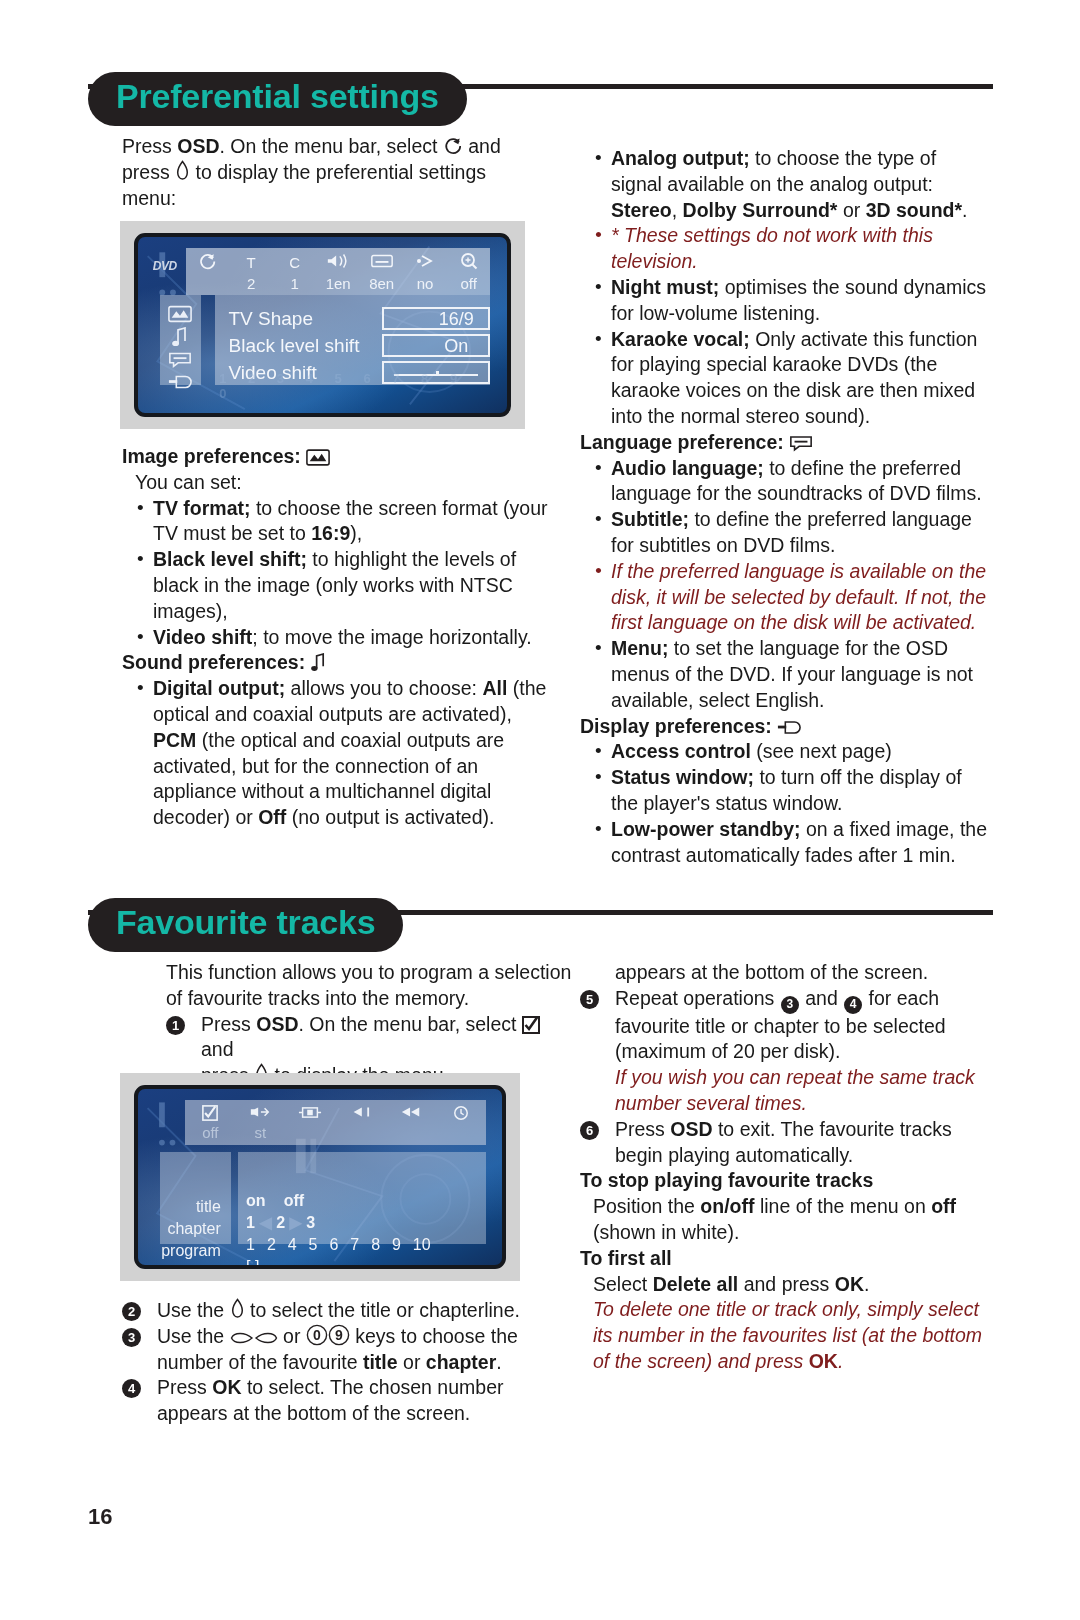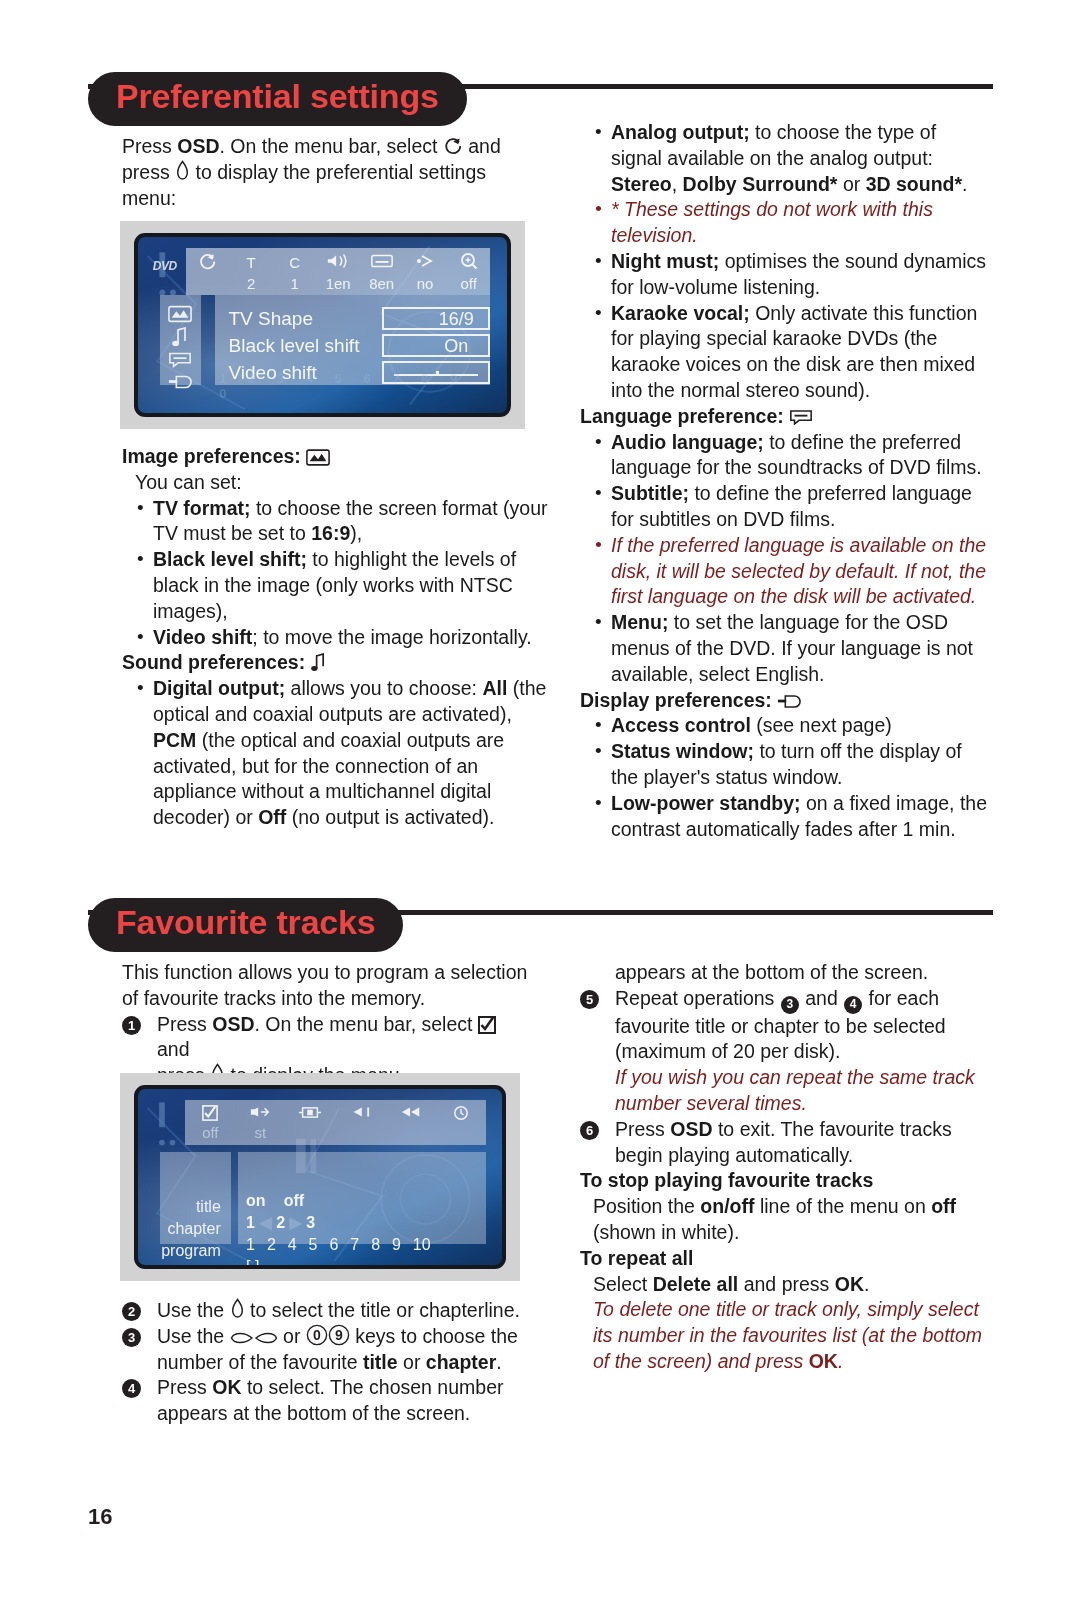--- a/index.html
+++ b/index.html
@@ -17,21 +17,21 @@
   
   .banner-wrap { position:absolute; }
   .banner-rule {
     position:absolute; left:0; right:0; top:12px;
     height:5px; background:#231f20;
   }
   .banner-pill {
     position:relative;
     display:inline-block;
     background:#231f20;
-    color:#ef4444;
+    color:#14b8a6;
     border-radius:28px;
     padding:7px 28px 11px 28px;
     font-size:34px;
     font-weight:bold;
     letter-spacing:-0.2px;
     line-height:1.05;
     white-space:nowrap;
   }
 
   
@@ -340,21 +340,21 @@
             <path d="M6 16 V3 L13 1 V14" fill="none" stroke="#231f20" stroke-width="1.8"></path>
             <ellipse cx="3.6" cy="16.4" rx="3.4" ry="2.6" fill="#231f20"></ellipse>
           </svg></span>
     </p>
 
     <p class="bullet">
       <b>Digital output;</b><span> allows you to choose: </span><b>All</b><span> (the optical and coaxial outputs are activated), </span><b>PCM</b><span> (the optical and coaxial outputs are activated, but for the connection of an appliance without a multichannel digital decoder) or </span><b>Off</b><span> (no output is activated).</span>
     </p>
   </div>
 
-  <div class="col colR" style="top:120px; width:410px;">
+  <div class="col colR" style="top:146px; width:410px;">
 
     <p class="bullet">
       <b>Analog output;</b><span> to choose the type of signal available on the analog output: </span><b>Stereo</b><span>, </span><b>Dolby Surround*</b><span> or </span><b>3D sound*</b><span>.</span>
     </p>
     <p class="bullet ital" style="padding-left:18px;">* These settings do not work with this television.</p>
 
     <p class="bullet">
       <b>Night must;</b><span> optimises the sound dynamics for low-volume listening.</span>
     </p>
     <p class="bullet">
@@ -397,21 +397,21 @@
     <p class="bullet">
       <b>Low-power standby;</b><span> on a fixed image, the contrast automatically fades after 1 min.</span>
     </p>
   </div>
 
   <div class="banner-wrap" style="left:88px; top:898px; width:905px; height:56px;">
     <div class="banner-rule"></div>
     <div class="banner-pill">Favourite tracks</div>
   </div>
 
-  <div class="col colL" style="top:960px; width:410px;">
+  <div class="col colL" style="top:960px; width:410px;margin-left:44px;">
     <p>This function allows you to program a selection of favourite tracks into the memory.</p>
 
     <div class="step" style="margin-top:0px;">
       <span class="stepnum">1</span>
       <p>
         <span>Press </span><b>OSD</b><span>. On the menu bar, select </span><span class="ic"><svg width="18" height="18" viewBox="0 0 18 18">
               <rect x="1" y="1" width="16" height="16" fill="none" stroke="#231f20" stroke-width="2"></rect>
               <path d="M3.5 9 L7 13 L15 1.5" fill="none" stroke="#231f20" stroke-width="2.6"></path>
             </svg></span><span> and</span>
       </p>
@@ -577,21 +577,21 @@
       <p>
         <span>Press </span><b>OSD</b><span> to exit. The favourite tracks begin playing automatically.</span>
       </p>
     </div>
 
     <p class="hdr">To stop playing favourite tracks</p>
     <p class="sub">
       <span>Position the </span><b>on/off</b><span> line of the menu on </span><b>off</b><span> (shown in white).</span>
     </p>
 
-    <p class="hdr">To repeat all</p>
+    <p class="hdr">To first all</p>
     <p class="sub">
       <span>Select </span><b>Delete all</b><span> and press </span><b>OK</b><span>.</span>
     </p>
     <p class="sub ital">
       <span>To delete one title or track only, simply select its number in the favourites list (at the bottom of the screen) and press </span><b style="font-style:normal;">OK</b><span>.</span>
     </p>
   </div>
 
   <div class="pageno">16</div>
 

